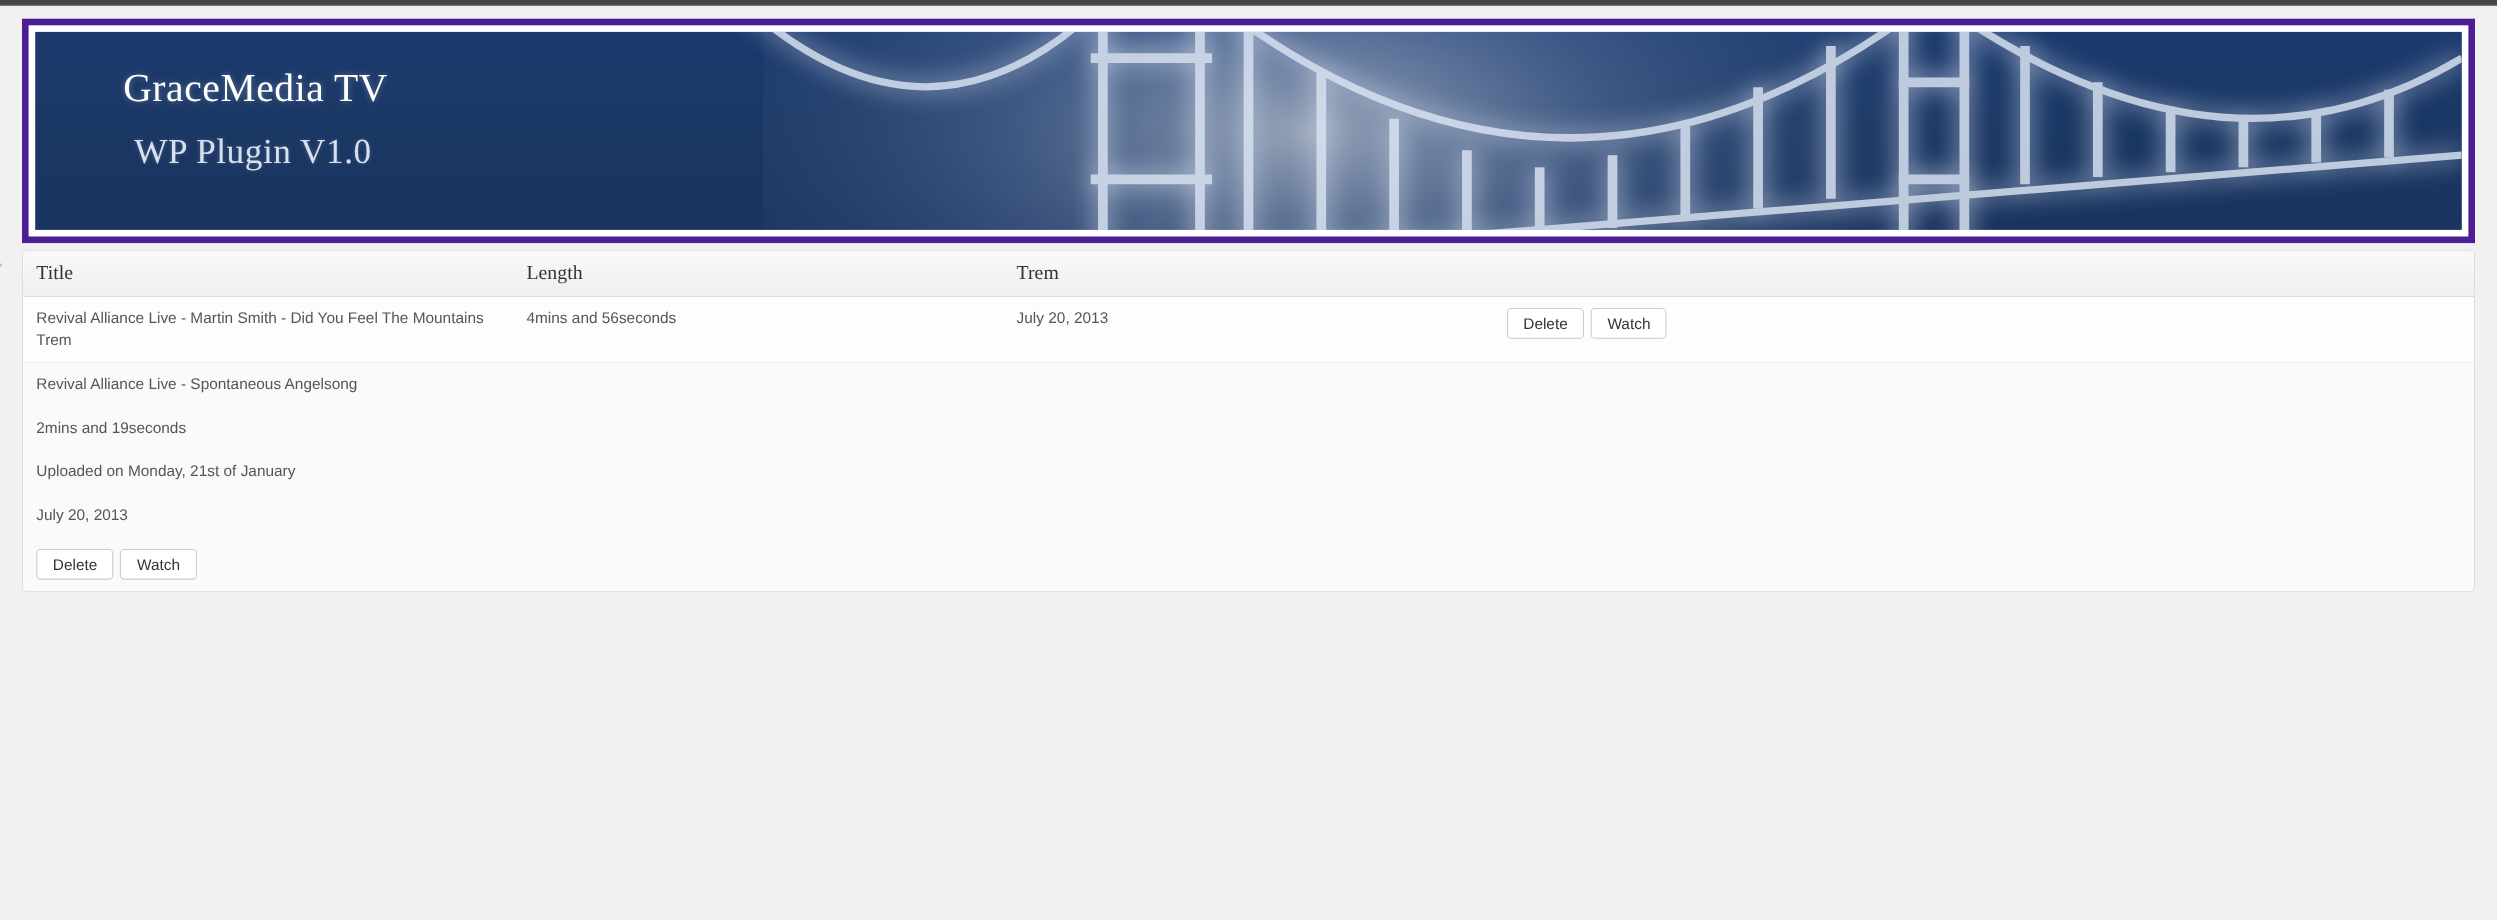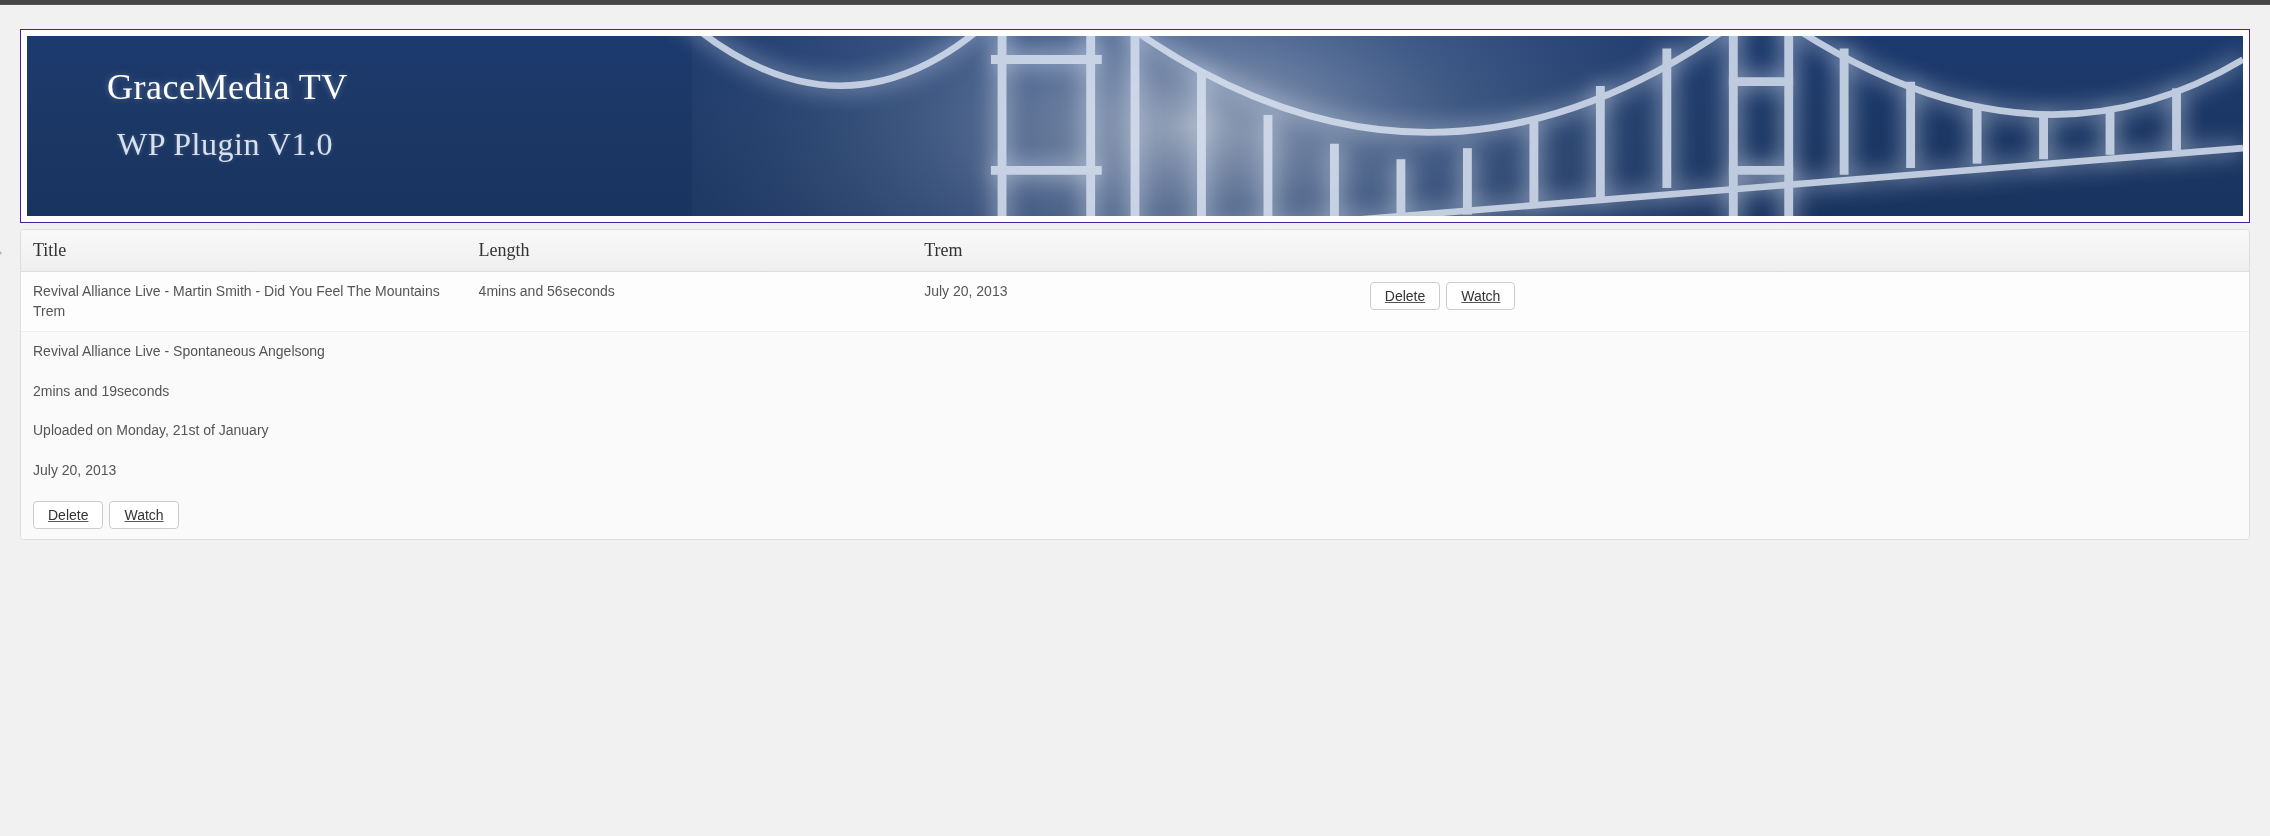--- a/index.html
+++ b/index.html
@@ -22,24 +22,24 @@
     position: absolute;
     left: -12px;
     top: 210px;
     width: 0; height: 0;
     border-top: 14px solid transparent;
     border-bottom: 14px solid transparent;
     border-left: 14px solid #aaa;
     opacity: 0.8;
   }
   .banner-frame {
-    border: 1px solid #4c1d95;
+    border: 6px solid #4c1d95;
     padding: 6px;
     background: #fff;
-    margin-top: 24px;
+    margin-top: 12px;
   }
   .banner {
     background: #1e3a6b;
     background: linear-gradient(180deg, #1c3a6e 0%, #1b3764 50%, #1a3460 100%);
     height: 180px;
     position: relative;
     overflow: hidden;
     color: #fff;
   }
   .banner svg {
@@ -100,21 +100,21 @@
   .td {
     padding: 10px 12px;
     color: #555;
     line-height: 1.4;
   }
   .col-title  { width: 20%; }
   .col-length { width: 20%; }
   .col-desc   { width: 20%; }
   .col-added  { width: 20%; }
   .col-actions{ width: 20%; }
-  .actions-cell { display:flex; gap:6px; align-items:flex-start;text-decoration:underline; }
+  .actions-cell { display:flex; gap:6px; align-items:flex-start; }
   .btn {
     font-family: "Helvetica Neue", Arial, sans-serif;
     font-size: 14px;
     background: #fff;
     border: 1px solid #ccc;
     border-radius: 4px;
     padding: 5px 14px;
     color: #333;
     cursor: pointer;
   }

